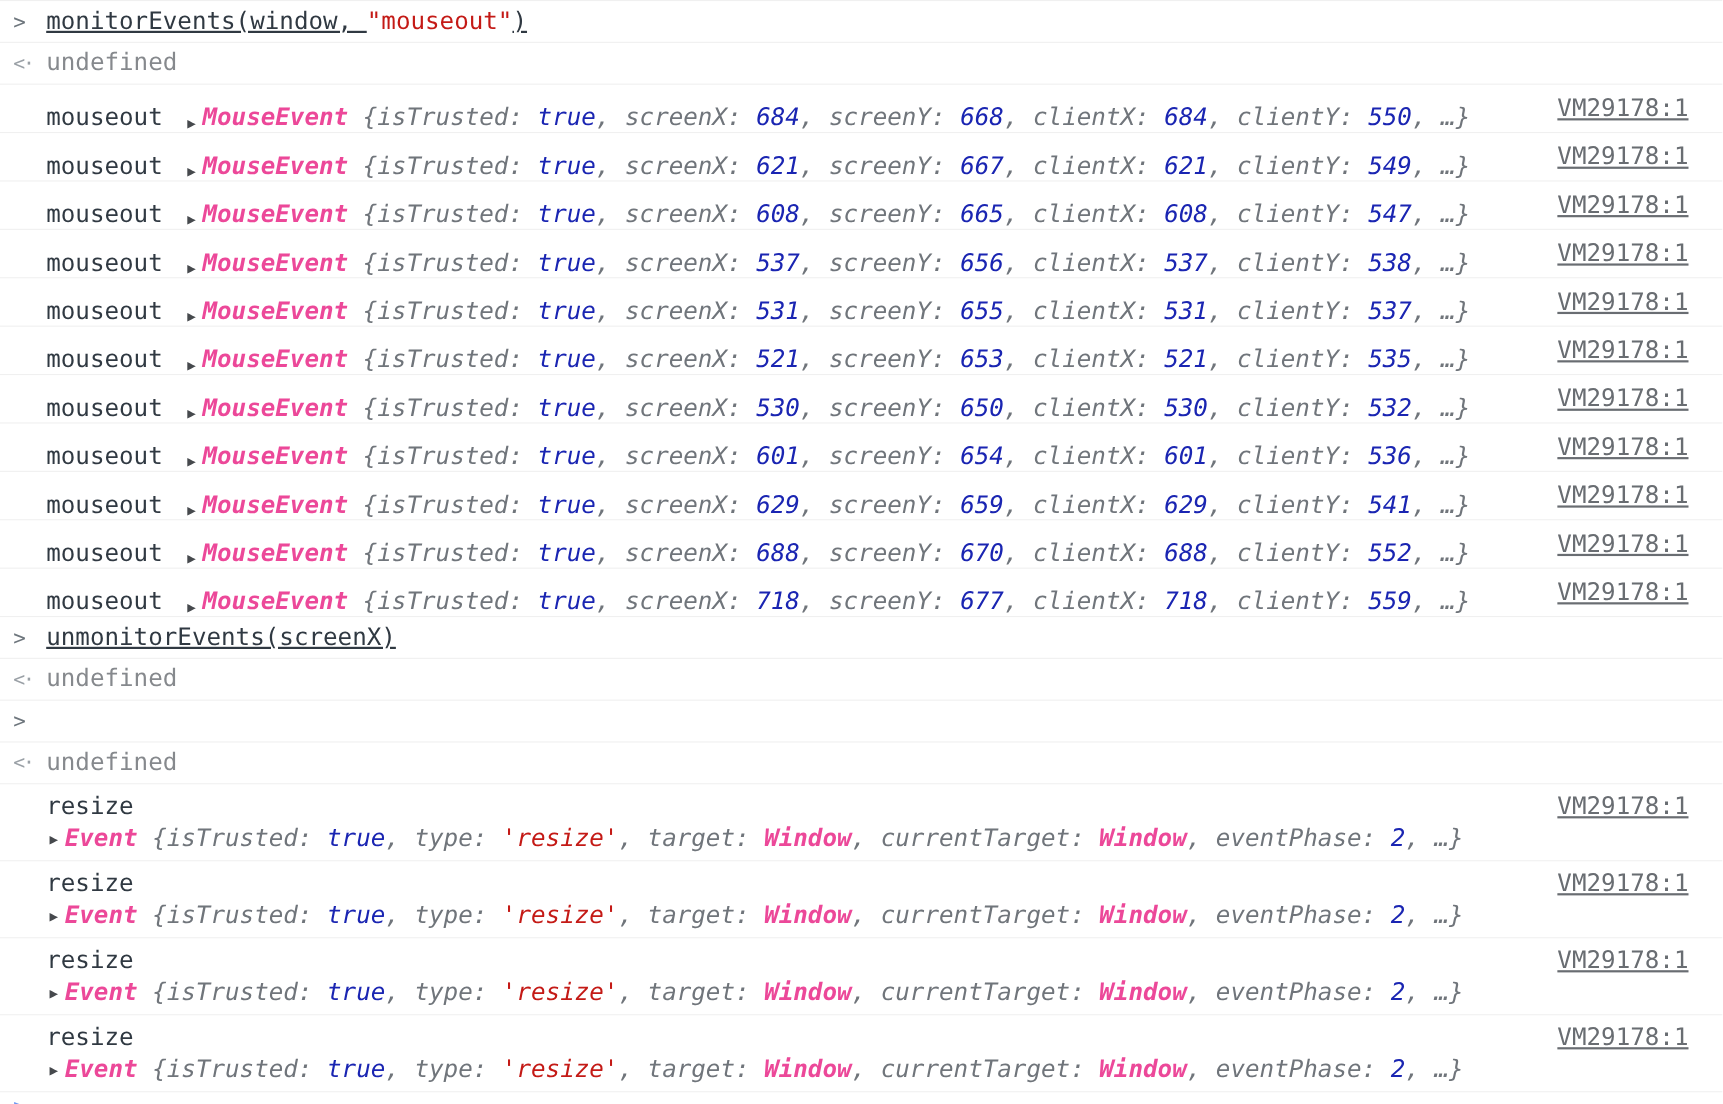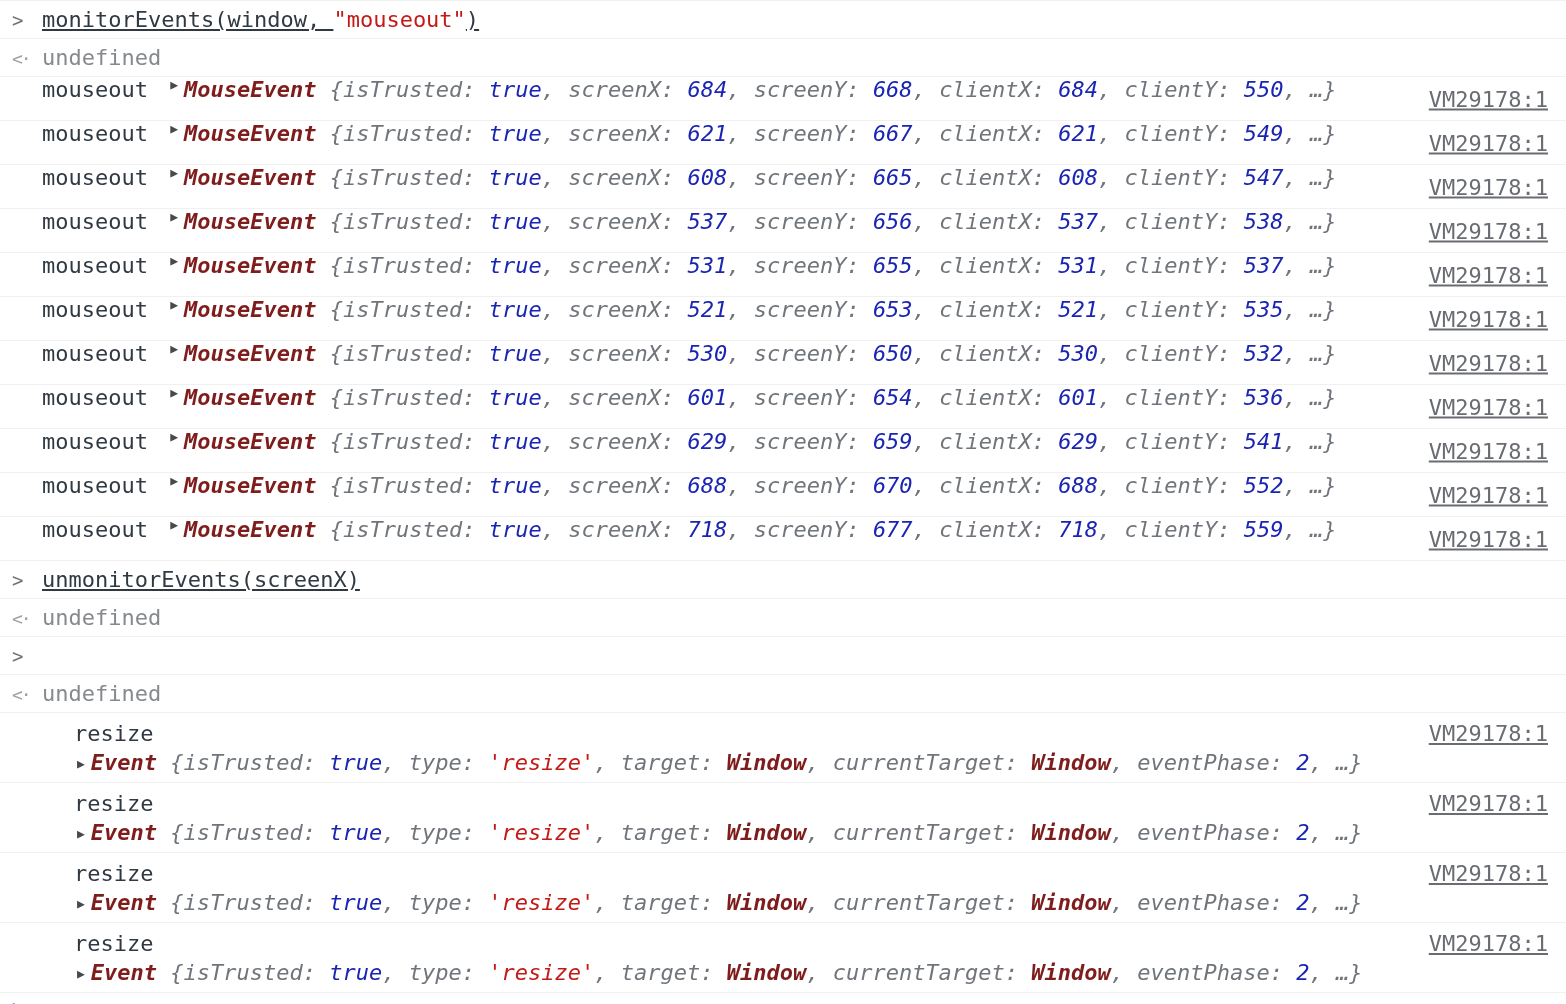--- a/index.html
+++ b/index.html
@@ -5,38 +5,38 @@
   html,body { margin:0; padding:0; }
   body {
     width:1566px; height:1004px; overflow:hidden; background:#ffffff;
     font-family:"DejaVu Sans Mono","Liberation Mono",monospace;
     font-size:22px; color:var(--text,#303942);
     -webkit-font-smoothing:antialiased;
   }
   .console { width:100%; }
   .row { position:relative; box-sizing:border-box; border-top:1px solid var(--border,#f0f0f0); padding-left:42px; background:#fff; }
   .row.cmd, .row.res { height:38px; display:flex; align-items:center; }
-  .row.ev-inline { height:44px; display:flex; align-items:flex-start; }
+  .row.ev-inline { height:44px; display:flex; align-items:flex-end; }
   .row.ev-block { height:70px; padding-top:6px; }
-  .ev-block .line { height:29px; line-height:29px; white-space:nowrap;margin-left:32px; }
+  .ev-block .line { height:29px; line-height:29px; white-space:nowrap; }
   .icon-left { position:absolute; left:12px; top:50%; transform:translateY(-50%); }
   .prompt-glyph { color:#6e767d; font-size:19px; font-weight:500; }
   .result-glyph { color:#9aa0a6; font-size:18px; letter-spacing:-2px; }
   .tok-c { color:var(--text,#303942);text-decoration:underline; }
   .tok-s { color:var(--string,#c41a16); }
   .undef { color:var(--muted,#86898d); }
   .ev-label { color:var(--text,#303942); white-space:pre; }
   .preview { font-style:italic; white-space:nowrap; }
-  .tok-obj { color:#7f1d1d; font-weight:600; }
+  .tok-obj { color:#ec4899; font-weight:600; }
   .tok-key { color:var(--key,#70757b); }
   .tok-num, .tok-bool { color:var(--number,#1a25b2); }
   .tok-str { color:var(--string,#c41a16); }
   .tri { color:#46494d; font-size:13px; font-style:normal; vertical-align:2px; margin:0 6px 0 9px; }
   .ev-block .tri { margin:0 6px 0 3px; }
-  .vm-link { position:absolute; right:18px; color:var(--link,#696d72); text-decoration:underline; cursor:pointer; white-space:nowrap; }
+  .vm-link { position:absolute; right:31px; color:var(--link,#696d72); text-decoration:underline; cursor:pointer; white-space:nowrap; }
   .ev-inline .vm-link { top:50%; transform:translateY(-50%); }
   .ev-block .vm-link { top:6px; line-height:29px; }
   .cmd .code { white-space:pre; }
   .partial { border-top:1px solid var(--border,#f0f0f0); height:16px; overflow:hidden; position:relative; background:#fff; }
   .partial .partial-glyph { position:absolute; left:12px; top:3px; color:#6d99f2; font-size:19px; font-weight:600; }
 </style>
 </head>
 <body>
 
 <div class="console">

